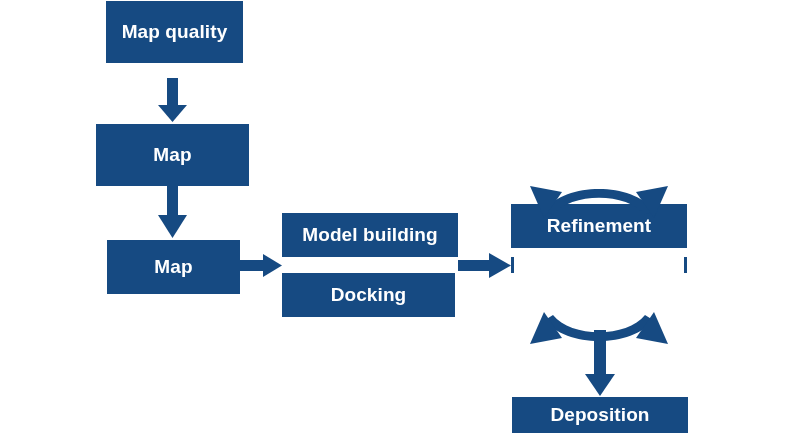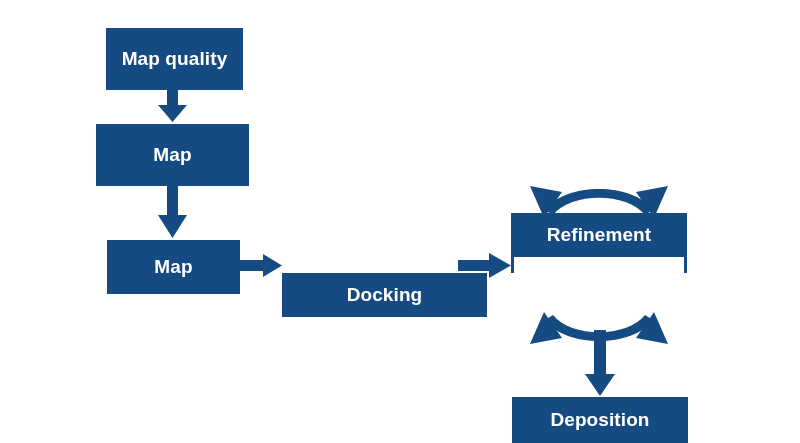--- a/index.html
+++ b/index.html
@@ -29,28 +29,28 @@
     font-weight: bold;
     line-height: 1.18;
     box-sizing: border-box;
     letter-spacing: 0.1px;
   }
   .node span {
     display: block;
     padding: 0 6px;
   }
   
-  #node-map-quality-assessment { left: 106px; top: 28px;  width: 137px; height: 62px; }
+  #node-map-quality-assessment { left: 106px; top: 1px;  width: 137px; height: 62px; }
   #node-map-improvement        { left: 96px;  top: 124px; width: 153px; height: 62px; }
   #node-map-symmetry           { left: 107px; top: 240px; width: 133px; height: 54px; }
   #node-model-building         { left: 282px; top: 213px; width: 176px; height: 44px; }
-  #node-docking                { left: 282px; top: 273px; width: 205px; height: 44px; }
-  #node-refinement             { left: 511px; top: 213px; width: 176px; height: 44px; }
+  #node-docking                { left: 282px; top: 273px; width: 173px; height: 44px; }
+  #node-refinement             { left: 511px; top: 204px; width: 176px; height: 44px; }
   #node-validation             { left: 511px; top: 273px; width: 176px; height: 44px; }
-  #node-deposition             { left: 512px; top: 397px; width: 176px; height: 46px; }
+  #node-deposition             { left: 512px; top: 397px; width: 176px; height: 36px; }
 
   
   #cycle-gap {
     position: absolute;
     left: 511px;
     top: 257px;
     width: 176px;
     height: 16px;
     background: #ffffff;
     border-left: 3px solid #164A82;
@@ -80,20 +80,23 @@
   </div>
   <div class="node" id="node-map-improvement">
     <span>
         <div>Map</div>
       </span>
   </div>
   <div class="node" id="node-map-symmetry">
     <span>
         <div>Map</div>
       </span>
+  </div>
+  <div class="node" id="node-model-building">
+    <span>Model building</span>
   </div>
   <div class="node" id="node-docking">
     <span>Docking</span>
   </div>
   <div class="node" id="node-refinement">
     <span>Refinement</span>
   </div>
   <div id="cycle-gap"></div>
   <div class="node" id="node-deposition">
     <span>Deposition</span>

